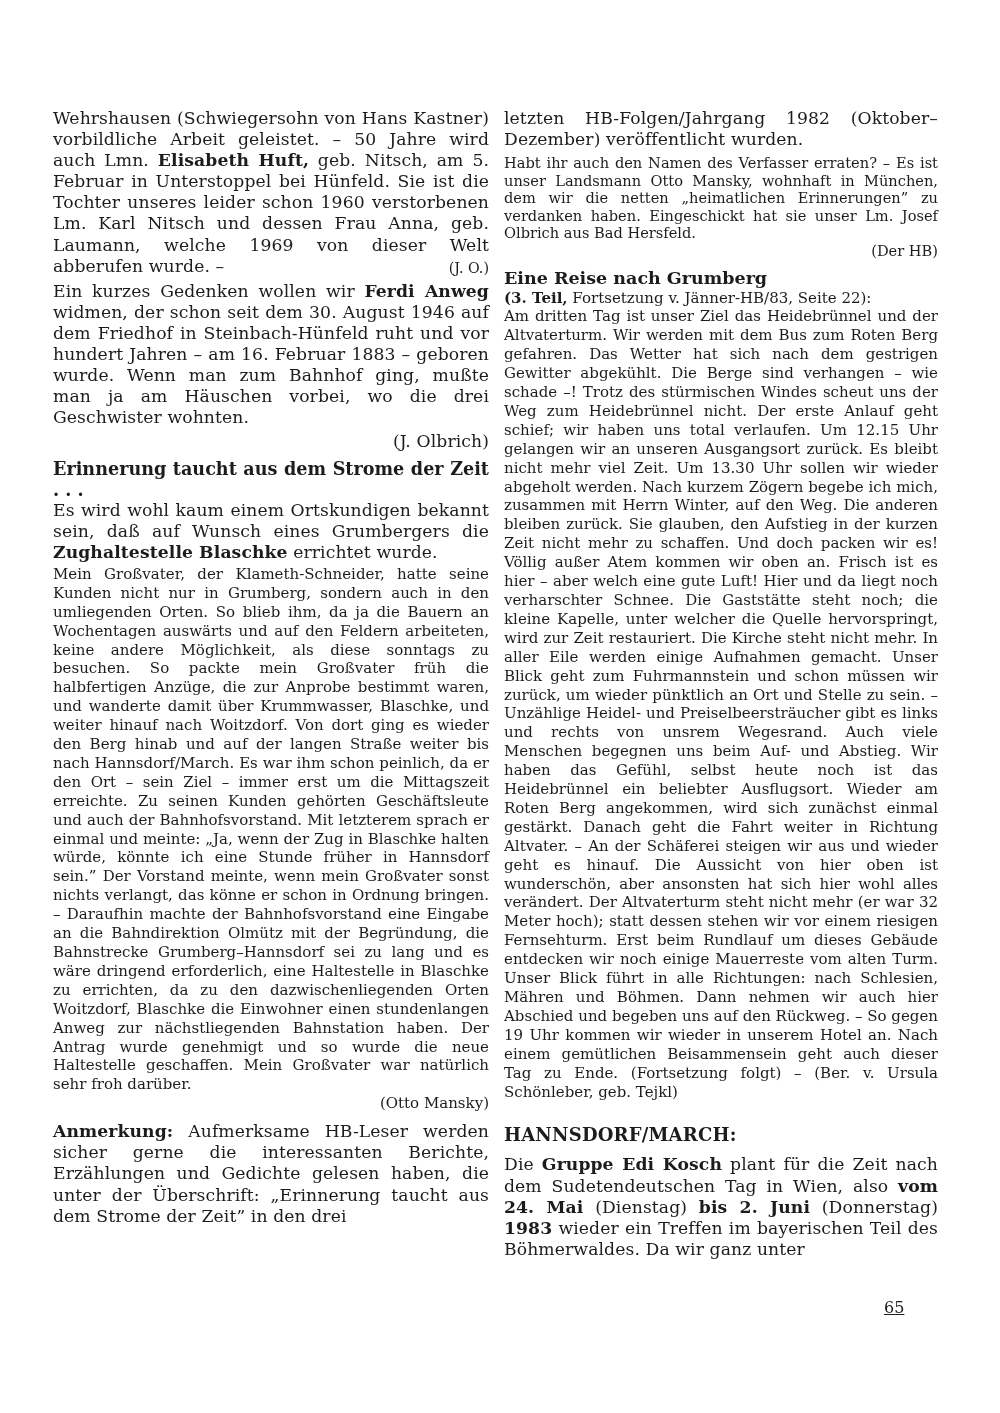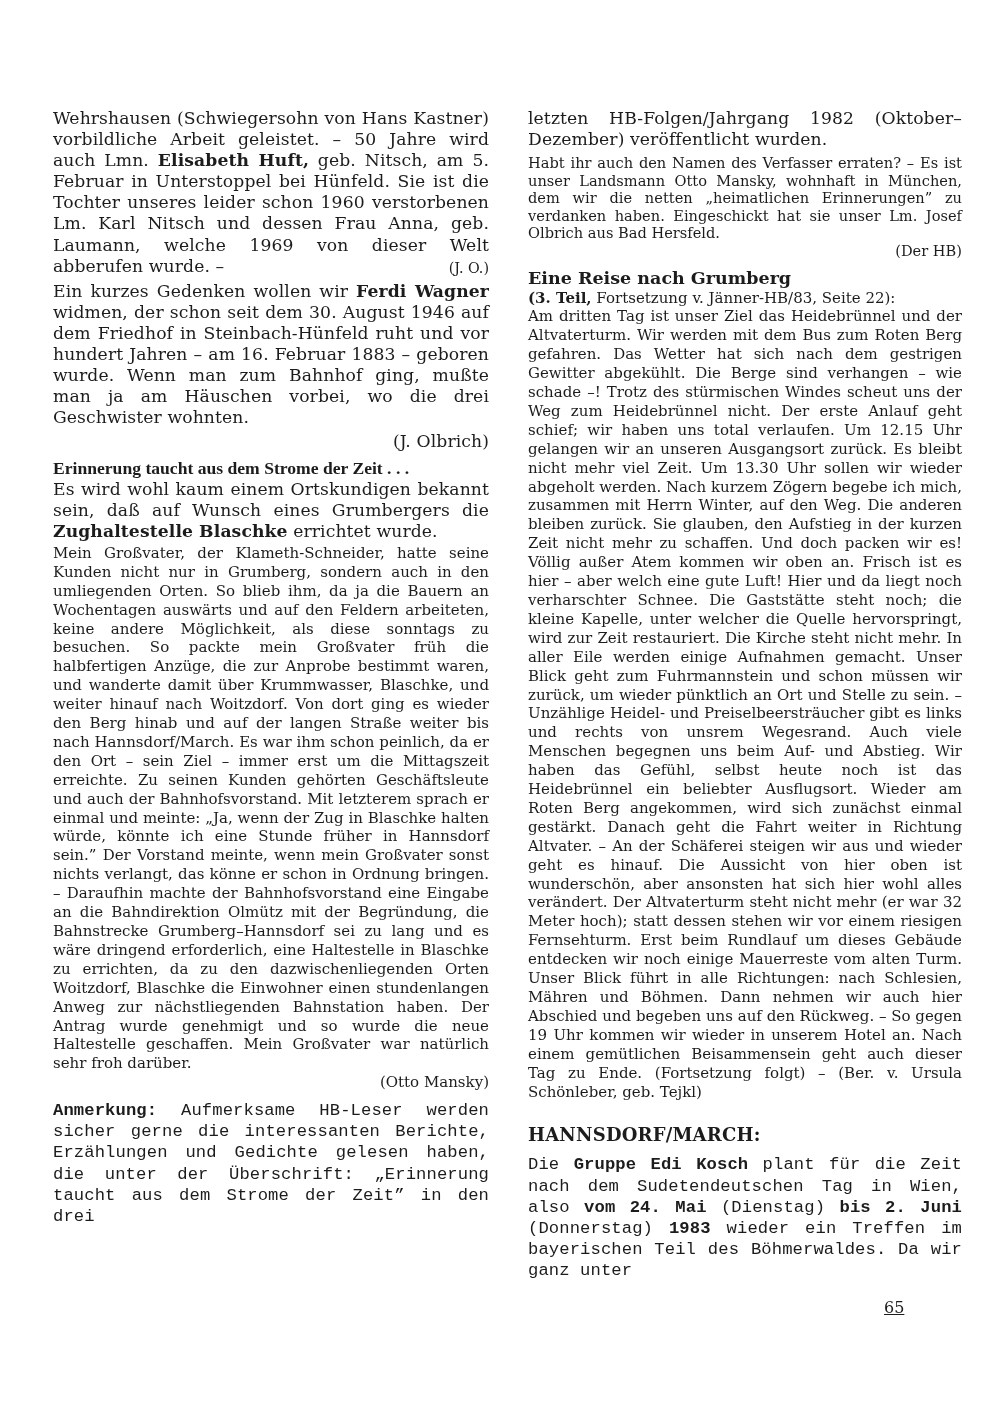--- a/index.html
+++ b/index.html
@@ -10,51 +10,51 @@
       font-family: "DejaVu Serif", "Liberation Serif", serif;
       position: relative;
       overflow: hidden;
     }
     .page { position: absolute; left: 0; top: 0; width: 1000px; height: 1127px; }
     .col {
       position: absolute; top: 108px;
       width: 436px;
     }
     .col.left { left: 53px; }
-    .col.right { left: 528px; width: 434px; }
+    .col.right { left: 504px; width: 434px; }
     p { margin: 0; text-align: justify; }
     .big { font-size: 17.2px; line-height: 21.1px; letter-spacing: 0.1px; }
     .small { font-size: 14.3px; line-height: 17.1px; }
     .sig { text-align: right; }
     b { font-weight: bold; }
     .head {
       font-weight: bold; font-size: 17.6px; line-height: 21px; text-align: justify;
     }
     .h-reise { font-size: 17.5px; font-weight: bold; margin-top: 8px; line-height: 22px; }
     .h-hanns { font-size: 18px; font-weight: bold; margin-top: 22px; line-height: 23px; letter-spacing: 0.2px; }
-    .gap6 { margin-top: 6px; font-family: Liberation Serif, serif; }
-    .gap8 { margin-top: 8px; font-family: Liberation Mono, monospace; }
+    .gap6 { margin-top: 6px; }
+    .gap8 { margin-top: 8px; }
     .gap4 { margin-top: 4px; }
     .gap2 { margin-top: 2px; }
     .pageno {
       position: absolute; left: 884px; top: 1298px;
       font-size: 16px; font-family: "DejaVu Serif", serif; text-decoration: underline;
     }
   </style>
 </head>
 <body>
 
 <div class="page">
 
   <div class="col left">
 
     <p class="big"><span>Wehrshausen (Schwiegersohn von Hans Kastner) vorbildliche Arbeit geleistet. – 50 Jahre wird auch Lmn. </span><b>Elisabeth Huft,</b><span> geb. Nitsch, am 5. Februar in Unterstoppel bei Hünfeld. Sie ist die Tochter unseres leider schon 1960 verstorbenen Lm. Karl Nitsch und dessen Frau Anna, geb. Laumann, welche 1969 von dieser Welt abberufen wurde. –</span></p>
     <p class="small sig" style="margin-top:-17px">(J. O.)</p>
 
-    <p class="big gap4"><span>Ein kurzes Gedenken wollen wir </span><b>Ferdi Wagner</b><span> widmen, der schon seit dem 30. August 1946 auf dem Friedhof in Steinbach-Hünfeld ruht und vor hundert Jahren – am 16. Februar 1883 – geboren wurde. Wenn man zum Bahnhof ging, mußte man ja am Häuschen vorbei, wo die drei Geschwister wohnten.</span></p>
+    <p class="big gap4"><span>Ein kurzes Gedenken wollen wir </span><b>Ferdi Anweg</b><span> widmen, der schon seit dem 30. August 1946 auf dem Friedhof in Steinbach-Hünfeld ruht und vor hundert Jahren – am 16. Februar 1883 – geboren wurde. Wenn man zum Bahnhof ging, mußte man ja am Häuschen vorbei, wo die drei Geschwister wohnten.</span></p>
     <p class="big sig gap2">(J. Olbrich)</p>
 
     <p class="head gap6">Erinnerung taucht aus dem Strome der Zeit . . .</p>
     <p class="big"><span>Es wird wohl kaum einem Ortskundigen bekannt sein, daß auf Wunsch eines Grumbergers die </span><b>Zughaltestelle Blaschke</b><span> errichtet wurde.</span></p>
     <p class="small gap2" style="font-size:15px;line-height:18.9px">Mein Großvater, der Klameth-Schneider, hatte seine Kunden nicht nur in Grumberg, sondern auch in den umliegenden Orten. So blieb ihm, da ja die Bauern an Wochentagen auswärts und auf den Feldern arbeiteten, keine andere Möglichkeit, als diese sonntags zu besuchen. So packte mein Großvater früh die halbfertigen Anzüge, die zur Anprobe bestimmt waren, und wanderte damit über Krummwasser, Blaschke, und weiter hinauf nach Woitzdorf. Von dort ging es wieder den Berg hinab und auf der langen Straße weiter bis nach Hannsdorf/March. Es war ihm schon peinlich, da er den Ort – sein Ziel – immer erst um die Mittagszeit erreichte. Zu seinen Kunden gehörten Geschäftsleute und auch der Bahnhofsvorstand. Mit letzterem sprach er einmal und meinte: „Ja, wenn der Zug in Blaschke halten würde, könnte ich eine Stunde früher in Hannsdorf sein.” Der Vorstand meinte, wenn mein Großvater sonst nichts verlangt, das könne er schon in Ordnung bringen. – Daraufhin machte der Bahnhofsvorstand eine Eingabe an die Bahndirektion Olmütz mit der Begründung, die Bahnstrecke Grumberg–Hannsdorf sei zu lang und es wäre dringend erforderlich, eine Haltestelle in Blaschke zu errichten, da zu den dazwischenliegenden Orten Woitzdorf, Blaschke die Einwohner einen stundenlangen Anweg zur nächstliegenden Bahnstation haben. Der Antrag wurde genehmigt und so wurde die neue Haltestelle geschaffen. Mein Großvater war natürlich sehr froh darüber.</p>
     <p class="small sig" style="font-size:15px;line-height:19px">(Otto Mansky)</p>
 
     <p class="big gap8"><b>Anmerkung:</b><span> Aufmerksame HB-Leser werden sicher gerne die interessanten Berichte, Erzählungen und Gedichte gelesen haben, die unter der Überschrift: „Erinnerung taucht aus dem Strome der Zeit” in den drei</span></p>
   </div>
 

